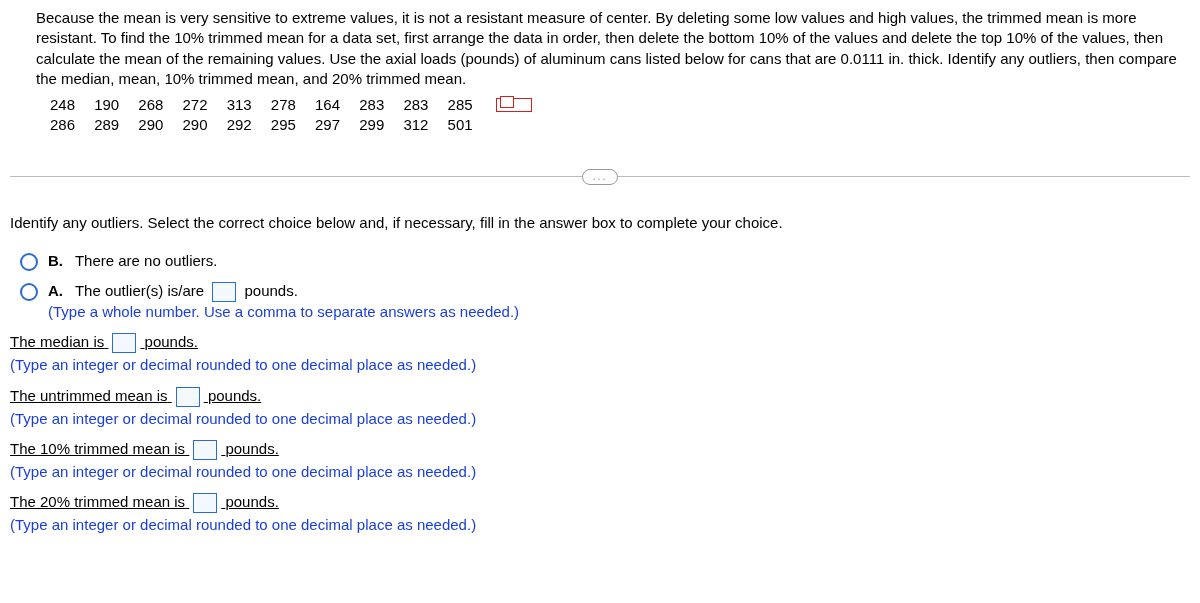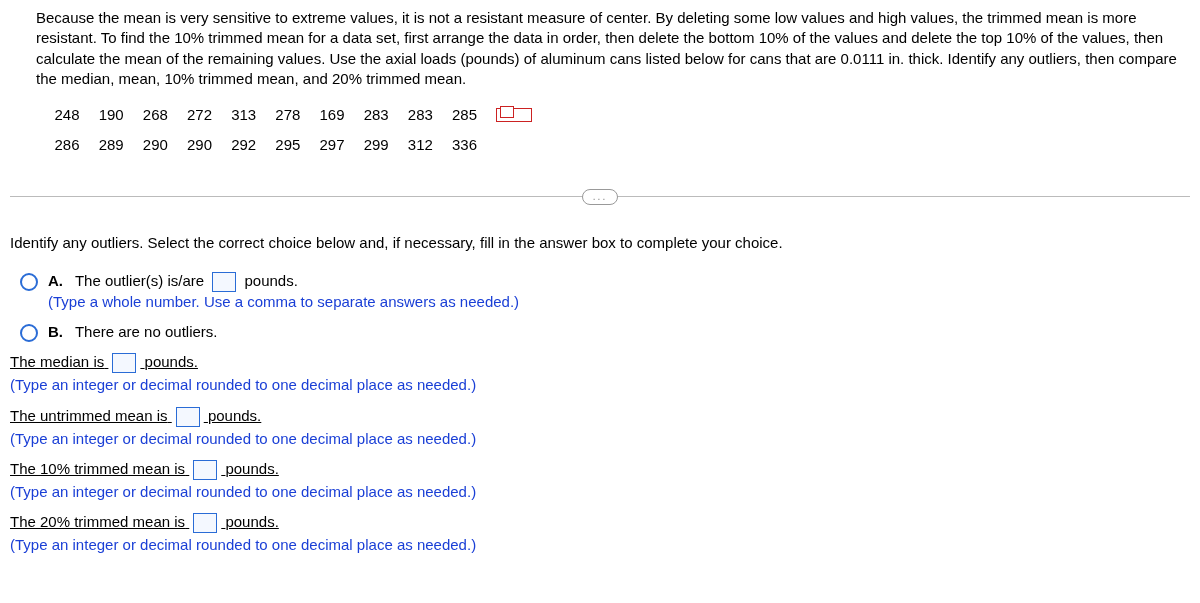--- a/index.html
+++ b/index.html
@@ -5,21 +5,21 @@
   body {
     font-family: Arial, Helvetica, sans-serif;
     font-size: 15px;
     margin: 0;
     padding: 8px 10px;
     color: #000;
     line-height: 1.35;
   }
   .intro { margin-bottom: 6px; margin-left: 26px; }
   .data-rows { padding-left: 40px; margin: 4px 0 40px; }
-  .data-row span { display: inline-block; width: 34px; text-align: center; margin-right: 6px; margin-top: 10px; }
+  .data-row span { display: inline-block; width: 34px; text-align: left; margin-right: 6px; }
   .data-row { white-space: nowrap; }
   .copy-icon { display:inline-block; width:14px; height:12px; border:1px solid #c22; position:relative; top:2px; margin-left:4px;}
   .copy-icon::after{content:"";position:absolute;left:3px;top:-3px;width:12px;height:10px;border:1px solid #c22;background:#fff;}
   hr.sep {
     border: none;
     border-top: 1px solid #bbb;
     margin: 0;
   }
   .pill {
     width: 34px; height: 14px; border:1px solid #999; border-radius: 10px;
@@ -49,63 +49,63 @@
 <div class="intro">Because the mean is very sensitive to extreme values, it is not a resistant measure of center. By deleting some low values and high values, the trimmed mean is more resistant. To find the 10% trimmed mean for a data set, first arrange the data in order, then delete the bottom 10% of the values and delete the top 10% of the values, then calculate the mean of the remaining values. Use the axial loads (pounds) of aluminum cans listed below for cans that are 0.0111 in. thick. Identify any outliers, then compare the median, mean, 10% trimmed mean, and 20% trimmed mean.</div>
 
 <div class="data-rows">
   <div class="data-row">
     <span>248</span>
     <span>190</span>
     <span>268</span>
     <span>272</span>
     <span>313</span>
     <span>278</span>
-    <span>169</span>
+    <span>164</span>
     <span>283</span>
     <span>283</span>
     <span>285</span>
     <span class="copy-icon"></span>
   </div>
   <div class="data-row">
     <span>286</span>
     <span>289</span>
     <span>290</span>
     <span>290</span>
     <span>292</span>
     <span>295</span>
     <span>297</span>
     <span>299</span>
     <span>312</span>
-    <span>336</span>
+    <span>501</span>
   </div>
 </div>
 
 <div class="sep-wrap">
   <hr class="sep">
   <div class="pill">...</div>
 </div>
 
 <div class="prompt">Identify any outliers. Select the correct choice below and, if necessary, fill in the answer box to complete your choice.</div>
 
 <div class="choices">
   <div class="choice">
     <div class="radio"></div>
     <div>
+      <span class="choice-label">B.</span>
+      <span>There are no outliers.</span>
+    </div>
+  </div>
+  <div class="choice">
+    <div class="radio"></div>
+    <div>
       <span class="choice-label">A.</span>
       <span>The outlier(s) is/are</span>
       <span class="ans-box"></span>
       <span>pounds.</span><br>
       <span class="hint">(Type a whole number. Use a comma to separate answers as needed.)</span>
-    </div>
-  </div>
-  <div class="choice">
-    <div class="radio"></div>
-    <div>
-      <span class="choice-label">B.</span>
-      <span>There are no outliers.</span>
     </div>
   </div>
 </div>
 
 <div class="qline">
   <span>The median is</span>
   <span class="ans-box"></span>
   <span>pounds.</span>
 </div>
 <div class="hint">(Type an integer or decimal rounded to one decimal place as needed.)</div>

